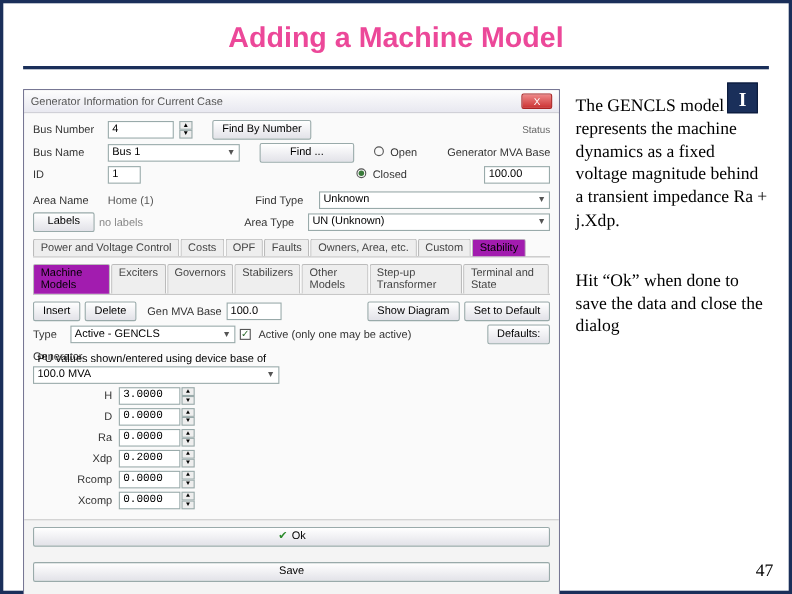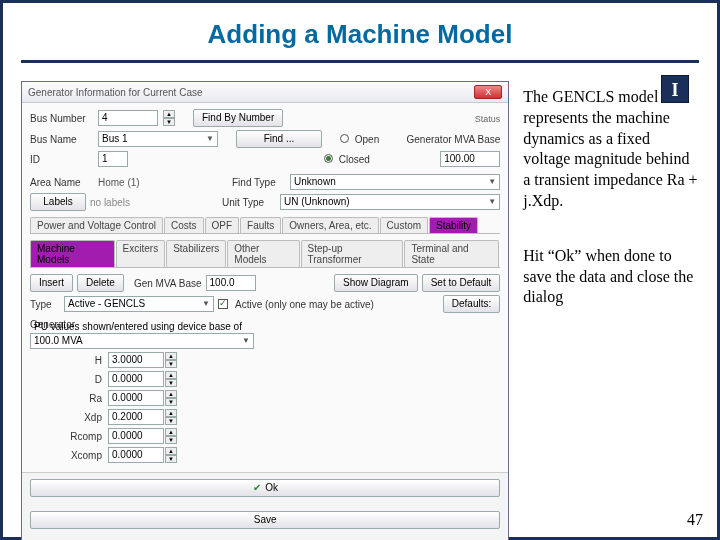--- a/index.html
+++ b/index.html
@@ -15,21 +15,21 @@
     border: 3px solid #1a2f5a;
     width: 720px;
     height: 540px;
     position: relative;
     padding: 0;
   }
   .title {
     text-align: center;
     font-size: 26px;
     font-weight: bold;
-    color: #0369a1;
+    color: #ec4899;
     margin: 16px 0 10px 0;
   }
   .hr {
     border-top: 3px solid #1a2f5a;
     margin: 0 18px 0 18px;
   }
   .logo {
     position: absolute;
     right: 28px;
     top: 72px;
@@ -175,20 +175,21 @@
   .param-row {
     display: flex;
     align-items: center;
     gap: 6px;
     margin: 3px 0 3px 30px;
   }
   .param-row .plab { width: 42px; text-align: right; color: #333;}
   .spin {
     display: flex;
     align-items: flex-end;
+    font-family: Liberation Mono, monospace;
   }
   .spin .field { width: 56px; }
   .spinbtns {
     display: flex; flex-direction: column; margin-left: 1px;
   }
   .spinbtns .sb {
     width: 12px; height: 8px; border: 1px solid #9aa;
     background: #eee; font-size: 6px; line-height: 6px; text-align: center;
   }
   .footer {
@@ -272,40 +273,41 @@
           <span class="lbl" style="color:#555;width:130px">Home (1)</span>
           <span class="lbl" style="width:54px">Find Type</span>
           <div class="combo" style="flex:1">
             <span>Unknown</span>
               <span class="arrow">▼</span>
           </div>
         </div>
         <div class="row">
           <div class="btn" style="width:56px">Labels ...</div>
           <span class="lbl" style="color:#888;width:128px">no labels</span>
-          <span class="lbl" style="width:54px">Unit Type</span>
+          <span class="lbl" style="width:54px">Area Type</span>
           <div class="combo" style="flex:1">
             <span>UN (Unknown)</span>
               <span class="arrow">▼</span>
           </div>
         </div>
 
         <div class="tabs">
           <div class="tab">Power and Voltage Control</div>
           <div class="tab">Costs</div>
           <div class="tab">OPF</div>
           <div class="tab">Faults</div>
           <div class="tab">Owners, Area, etc.</div>
           <div class="tab">Custom</div>
           <div class="tab active">Stability</div>
         </div>
 
         <div class="subtabs">
           <div class="tab active">Machine Models</div>
           <div class="tab">Exciters</div>
+          <div class="tab">Governors</div>
           <div class="tab">Stabilizers</div>
           <div class="tab">Other Models</div>
           <div class="tab">Step-up Transformer</div>
           <div class="tab">Terminal and State</div>
         </div>
 
         <div class="row" style="margin-top:6px">
           <div class="btn">Insert</div>
           <div class="btn">Delete</div>
           <span class="lbl" style="margin-left:6px">Gen MVA Base</span>

